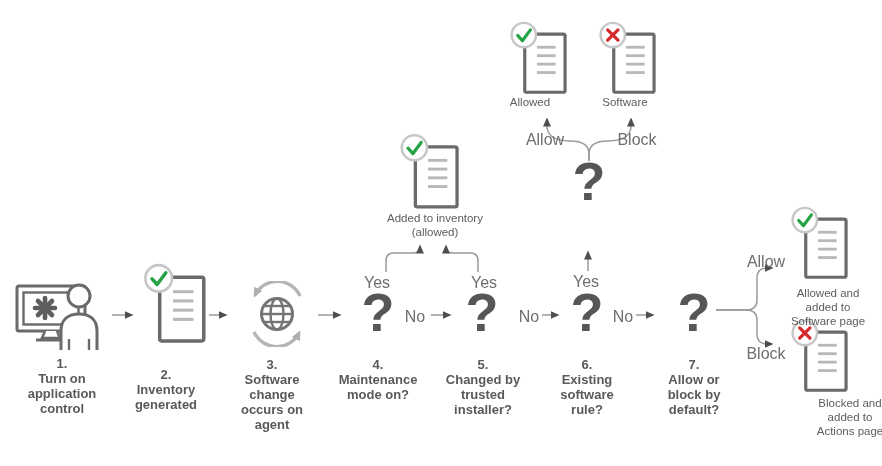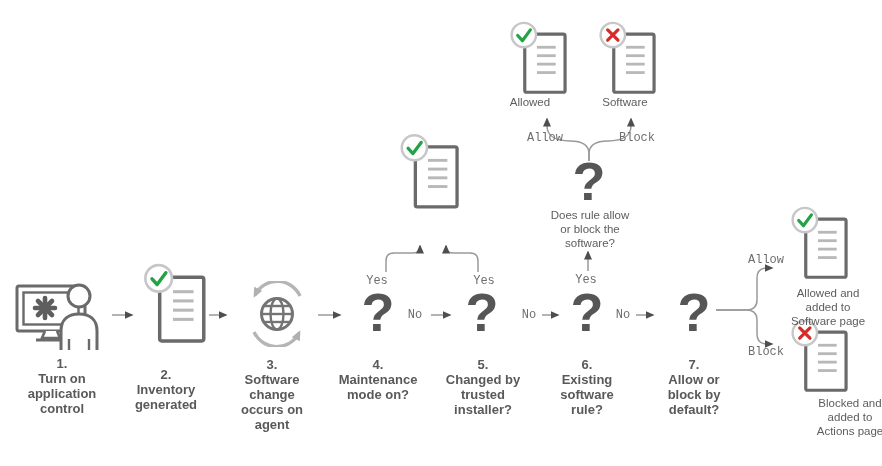--- a/index.html
+++ b/index.html
@@ -9,21 +9,21 @@
   }
   .abs { position:absolute; }
   .step-label {
     font-weight:bold; font-size:13px; color:#595959; text-align:center;
     white-space:pre-line; line-height:1.16;
   }
   .caption {
     font-size:11.5px; color:#5d5d5d; text-align:center;
     white-space:pre-line; line-height:1.22;
   }
-  .branch { font-size:12px; color:#6e6e6e; text-align:center;font-family:Liberation Mono, monospace; }
+  .branch { font-size:16px; color:#6e6e6e; text-align:center; }
   .qmark {
     font-weight:bold; font-size:54px; color:#565656; text-align:center;
     line-height:1; width:50px;
   }
   svg { display:block; }
 </style>
 </head>
 <body>
 
 <div class="stage">
@@ -198,23 +198,22 @@
 installer?</div>
   <div class="abs step-label" style="left:537px;top:357px;width:100px">6.
 Existing
 software
 rule?</div>
   <div class="abs step-label" style="left:644px;top:357px;width:100px">7.
 Allow or
 block by
 default?</div>
 
-  <div class="abs caption" style="left:540px;top:208px;width:100px">Does rule allow
-or block the
-software?</div>
+  <div class="abs caption" style="left:380px;top:211px;width:110px">Added to inventory
+(allowed)</div>
   <div class="abs caption" style="left:490px;top:95px;width:80px">Allowed</div>
   <div class="abs caption" style="left:585px;top:95px;width:80px">Software</div>
   <div class="abs caption" style="left:776px;top:286px;width:104px">Allowed and
 added to
 Software page</div>
   <div class="abs caption" style="left:798px;top:396px;width:104px">Blocked and
 added to
 Actions page</div>
 
   <div class="abs branch" style="left:357px;top:274px;width:40px">Yes</div>

